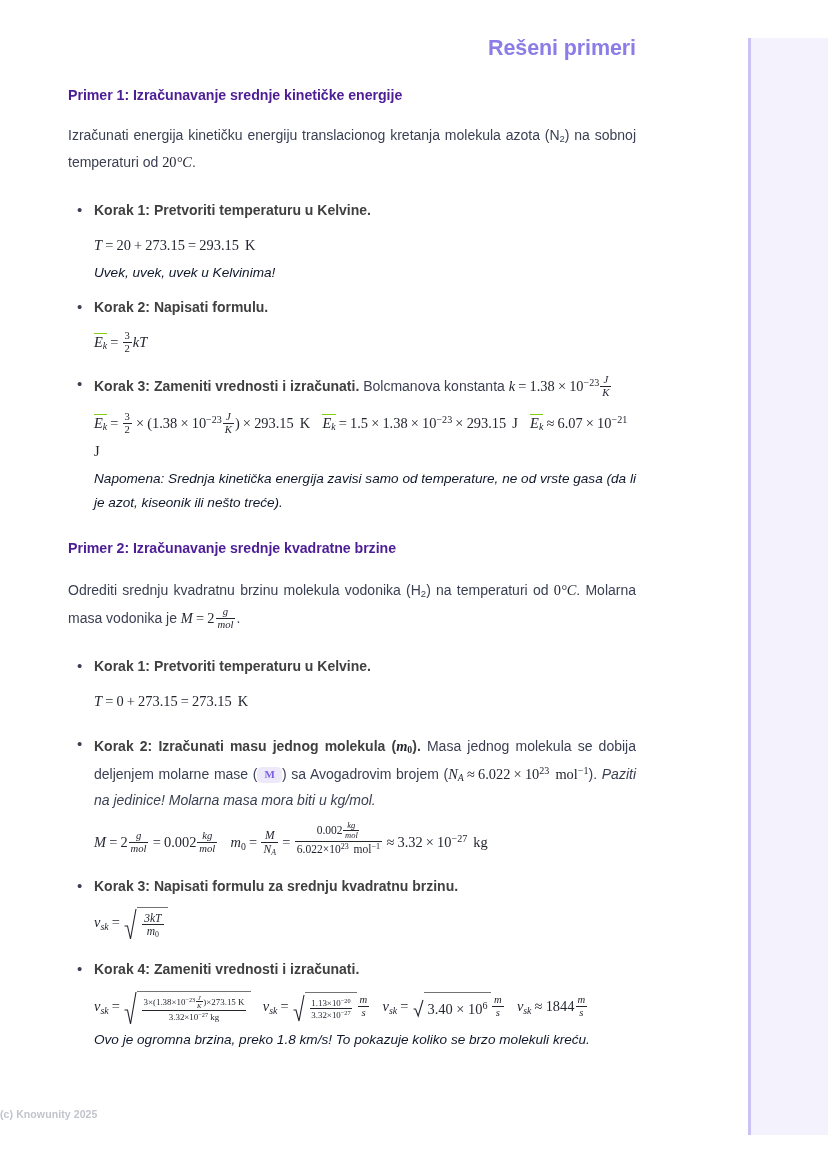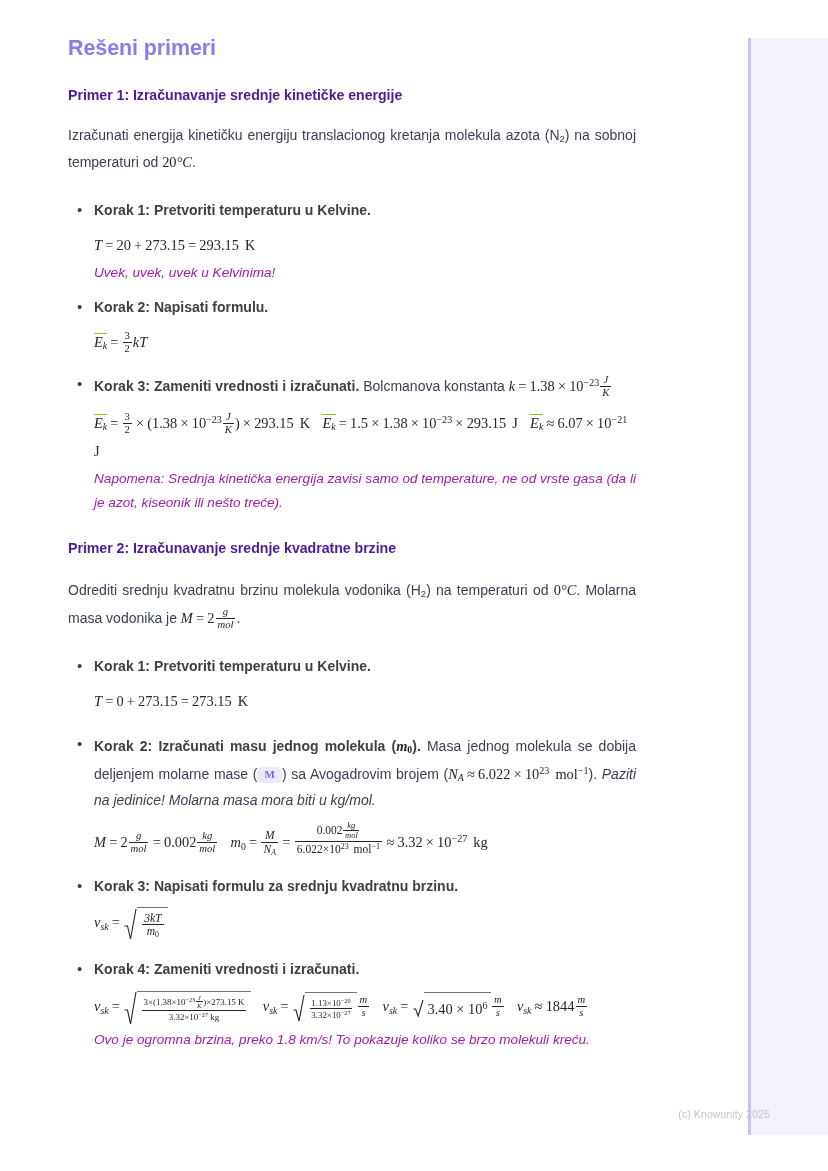--- a/index.html
+++ b/index.html
@@ -35,20 +35,21 @@
     top: 36px;
     width: 568px;
   }
 
   h1.doc-title {
     font-size: 21.5px;
     font-weight: bold;
     color: #8b7ce8;
     margin: 0 0 26px 0;
     letter-spacing: -0.1px;
+    text-align: right;
   }
 
   h2.example-title {
     font-size: 14.2px;
     font-weight: bold;
     color: #4c1d95;
     margin: 0 0 20px 0;
     letter-spacing: -0.05px;
   }
 
@@ -87,21 +88,21 @@
   
   .math-block {
     margin: 8px 0 16px 26px;
   }
   .math-block.tight { margin-bottom: 10px; }
 
   .note {
     font-style: italic;
     font-size: 13.6px;
     line-height: 1.74;
-    color: #a21caf;
+    color: #0f172a;
     margin: 2px 0 0 0;
     text-align: justify;
   }
 
   
   .math {
     font-family: "Liberation Serif", serif;
     font-size: 14.4px;
     color: #23262f;
     line-height: 1.95;
@@ -169,24 +170,25 @@
     vertical-align: 1px;
     line-height: 1;
   }
 
   
   #footer {
     position: absolute;
     left: 0;
     top: 1108px;
     width: 770px;
-    text-align: right;
+    text-align: left;
     font-size: 10.5px;
     color: #c2c4cc;
     letter-spacing: 0.1px;
+    font-weight: bold;
   }
 </style>
 </head>
 <body>
 
 <div id="side-panel"></div>
 
 <div id="content">
 
   <h1 class="doc-title">Rešeni primeri</h1>

